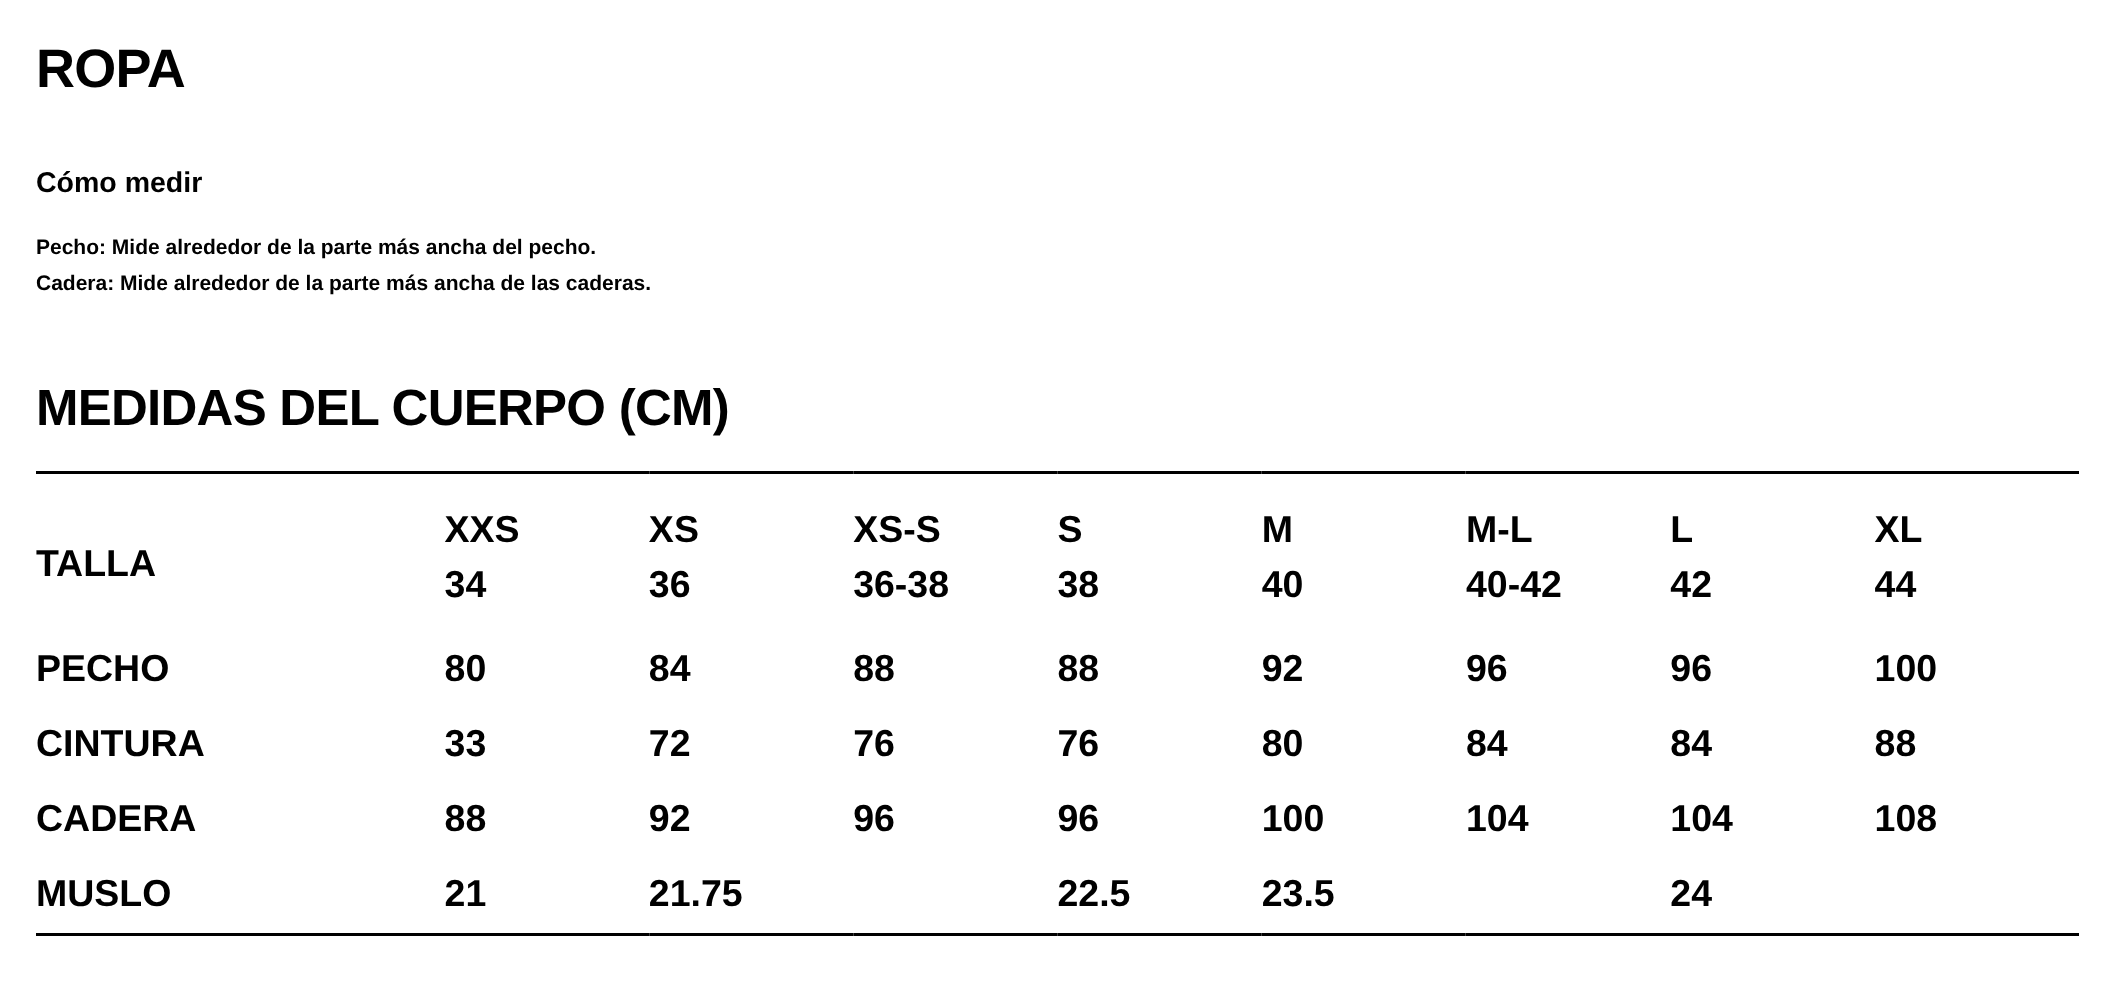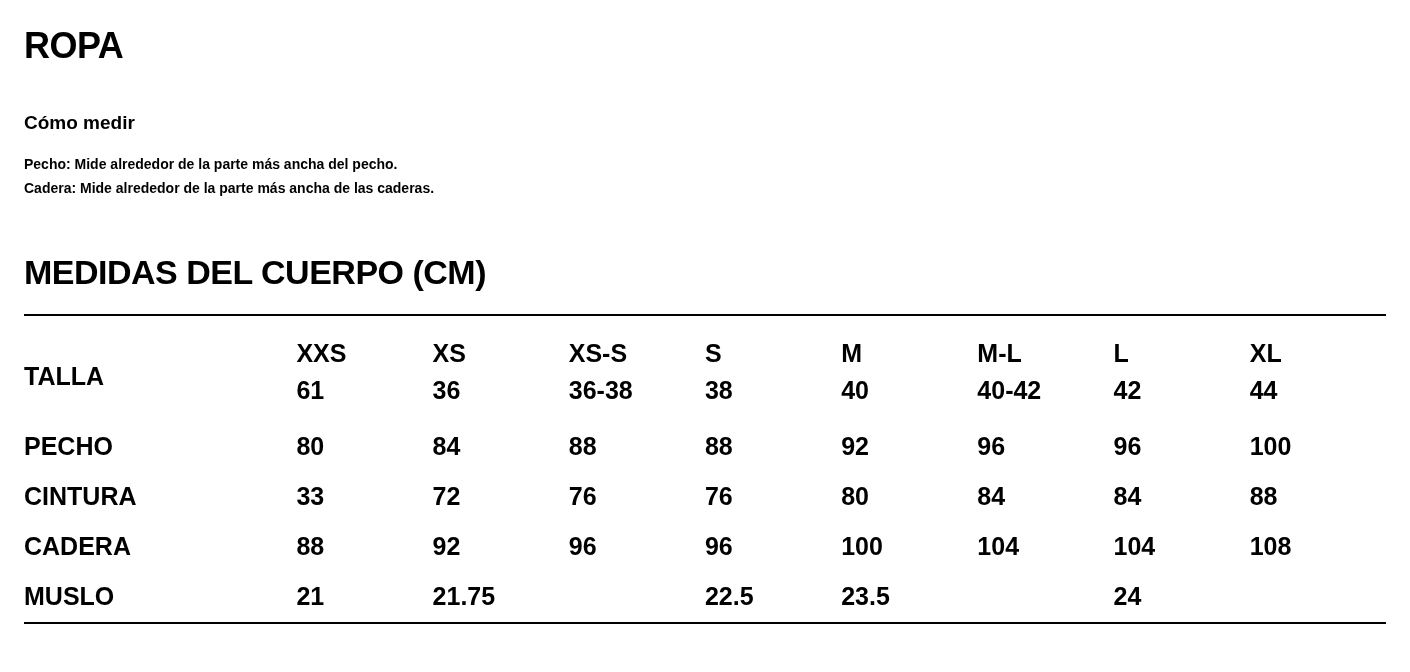--- a/index.html
+++ b/index.html
@@ -119,21 +119,21 @@
         <td>XXS</td>
         <td>XS</td>
         <td>XS-S</td>
         <td>S</td>
         <td>M</td>
         <td>M-L</td>
         <td>L</td>
         <td>XL</td>
       </tr>
       <tr class="sub-row">
-        <td>61</td>
+        <td>34</td>
         <td>36</td>
         <td>36-38</td>
         <td>38</td>
         <td>40</td>
         <td>40-42</td>
         <td>42</td>
         <td>44</td>
       </tr>
 
       <tr class="data-row">

